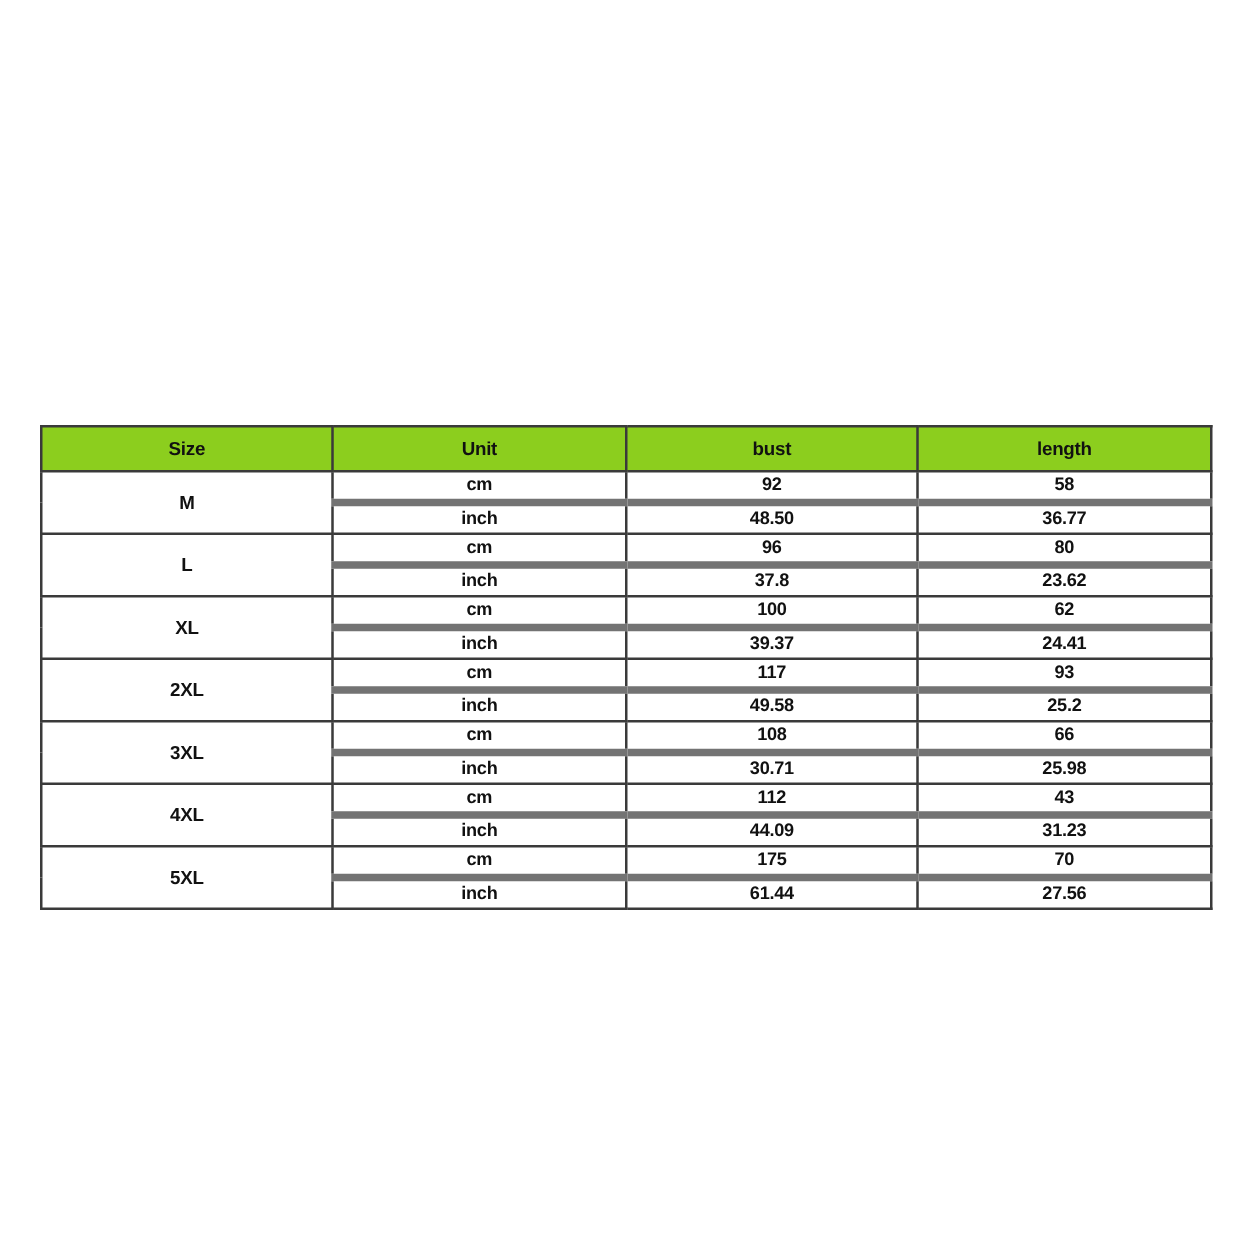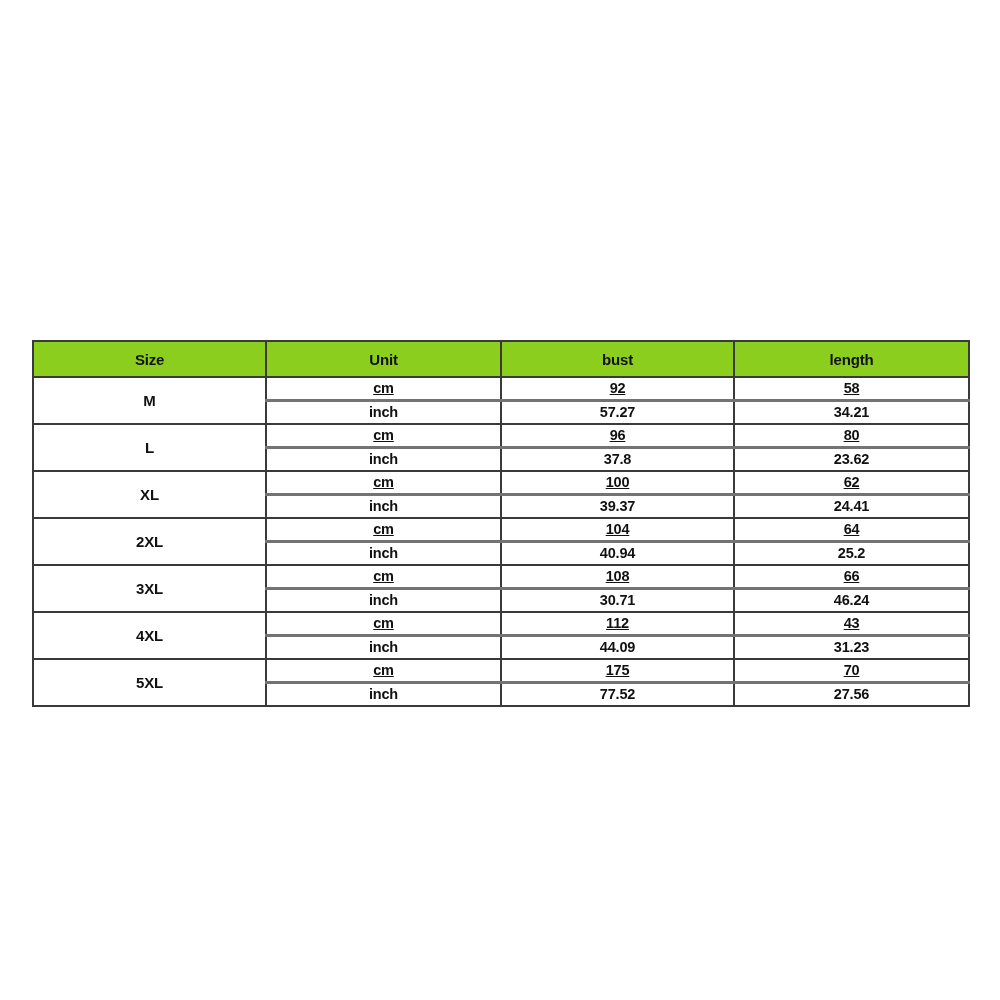--- a/index.html
+++ b/index.html
@@ -57,22 +57,21 @@
     line-height: 21px;
   }
 
   table.size-chart tbody td.size-cell {
     font-size: 15px;
     border-bottom-width: 2px;
   }
 
   
   table.size-chart tbody tr.sub-cm td.data-cell {
-    border-bottom: 3px solid #737373;
-    text-decoration: underline;
+    border-bottom: 6px solid #737373;
   }
 </style>
 </head>
 <body>
 
 <div id="size-chart-wrap">
   <table class="size-chart">
     <colgroup>
       <col class="col-size">
       <col class="col-unit">
@@ -89,22 +88,22 @@
     </thead>
     <tbody>
         <tr class="sub-cm">
           <td class="size-cell" rowspan="2">M</td>
           <td class="data-cell">cm</td>
           <td class="data-cell">92</td>
           <td class="data-cell">58</td>
         </tr>
         <tr>
           <td class="data-cell">inch</td>
-          <td class="data-cell">57.27</td>
-          <td class="data-cell">34.21</td>
+          <td class="data-cell">48.50</td>
+          <td class="data-cell">36.77</td>
         </tr>
         <tr class="sub-cm">
           <td class="size-cell" rowspan="2">L</td>
           <td class="data-cell">cm</td>
           <td class="data-cell">96</td>
           <td class="data-cell">80</td>
         </tr>
         <tr>
           <td class="data-cell">inch</td>
           <td class="data-cell">37.8</td>
@@ -117,56 +116,56 @@
           <td class="data-cell">62</td>
         </tr>
         <tr>
           <td class="data-cell">inch</td>
           <td class="data-cell">39.37</td>
           <td class="data-cell">24.41</td>
         </tr>
         <tr class="sub-cm">
           <td class="size-cell" rowspan="2">2XL</td>
           <td class="data-cell">cm</td>
-          <td class="data-cell">104</td>
-          <td class="data-cell">64</td>
+          <td class="data-cell">117</td>
+          <td class="data-cell">93</td>
         </tr>
         <tr>
           <td class="data-cell">inch</td>
-          <td class="data-cell">40.94</td>
+          <td class="data-cell">49.58</td>
           <td class="data-cell">25.2</td>
         </tr>
         <tr class="sub-cm">
           <td class="size-cell" rowspan="2">3XL</td>
           <td class="data-cell">cm</td>
           <td class="data-cell">108</td>
           <td class="data-cell">66</td>
         </tr>
         <tr>
           <td class="data-cell">inch</td>
           <td class="data-cell">30.71</td>
-          <td class="data-cell">46.24</td>
+          <td class="data-cell">25.98</td>
         </tr>
         <tr class="sub-cm">
           <td class="size-cell" rowspan="2">4XL</td>
           <td class="data-cell">cm</td>
           <td class="data-cell">112</td>
           <td class="data-cell">43</td>
         </tr>
         <tr>
           <td class="data-cell">inch</td>
           <td class="data-cell">44.09</td>
           <td class="data-cell">31.23</td>
         </tr>
         <tr class="sub-cm">
           <td class="size-cell" rowspan="2">5XL</td>
           <td class="data-cell">cm</td>
           <td class="data-cell">175</td>
           <td class="data-cell">70</td>
         </tr>
         <tr>
           <td class="data-cell">inch</td>
-          <td class="data-cell">77.52</td>
+          <td class="data-cell">61.44</td>
           <td class="data-cell">27.56</td>
         </tr>
       </tbody>
   </table>
 </div>
 
 </body></html>

